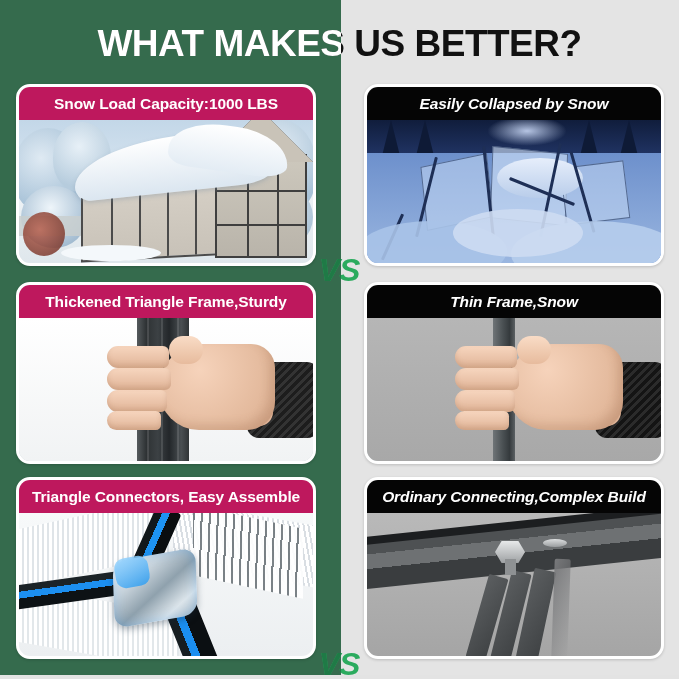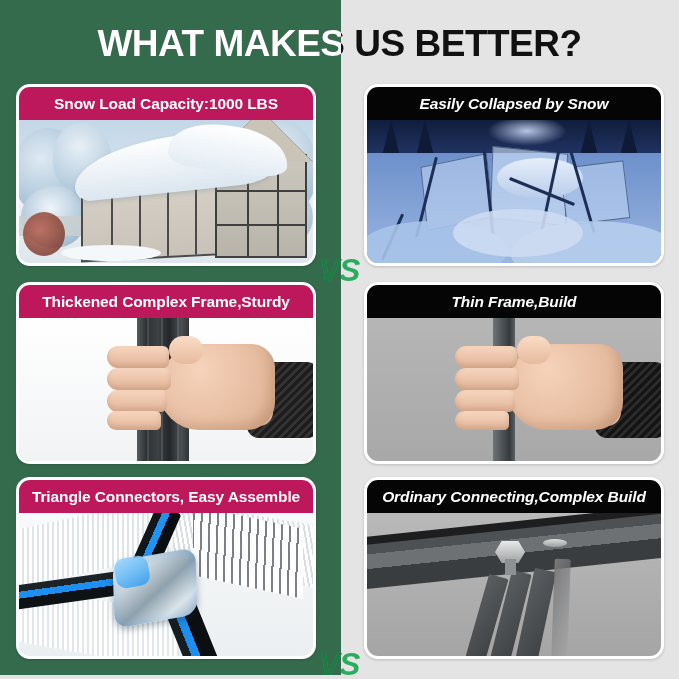--- a/index.html
+++ b/index.html
@@ -305,42 +305,42 @@
 
     <div class="vs vs1">
       <div class="vs-layer vs-base">VS</div>
       <div class="vs-layer vs-clip">VS</div>
     </div>
   </div>
 
   <div class="row row2">
 
     <div class="card left">
-      <div class="card-head head-green">Thickened Complex Frame,Sturdy</div>
+      <div class="card-head head-green">Thickened Triangle Frame,Sturdy</div>
       <div class="card-body">
         <div class="hand-scene hs-white">
           <div class="post thick">
             <i style="left:10px"></i>
               <i style="left:24px"></i>
               <i style="left:40px"></i>
           </div>
           <div class="sleeve"></div>
           <div class="wrist"></div>
           <div class="palm"></div>
           <div class="thumb"></div>
           <div class="finger f1"></div>
           <div class="finger f2"></div>
           <div class="finger f3"></div>
           <div class="finger f4"></div>
         </div>
       </div>
     </div>
 
     <div class="card right">
-      <div class="card-head head-black">Thin Frame,Build</div>
+      <div class="card-head head-black">Thin Frame,Snow</div>
       <div class="card-body">
         <div class="hand-scene hs-gray">
           <div class="post thin"></div>
           <div class="sleeve gray-sleeve"></div>
           <div class="wrist"></div>
           <div class="palm"></div>
           <div class="thumb"></div>
           <div class="finger f1"></div>
           <div class="finger f2"></div>
           <div class="finger f3"></div>

